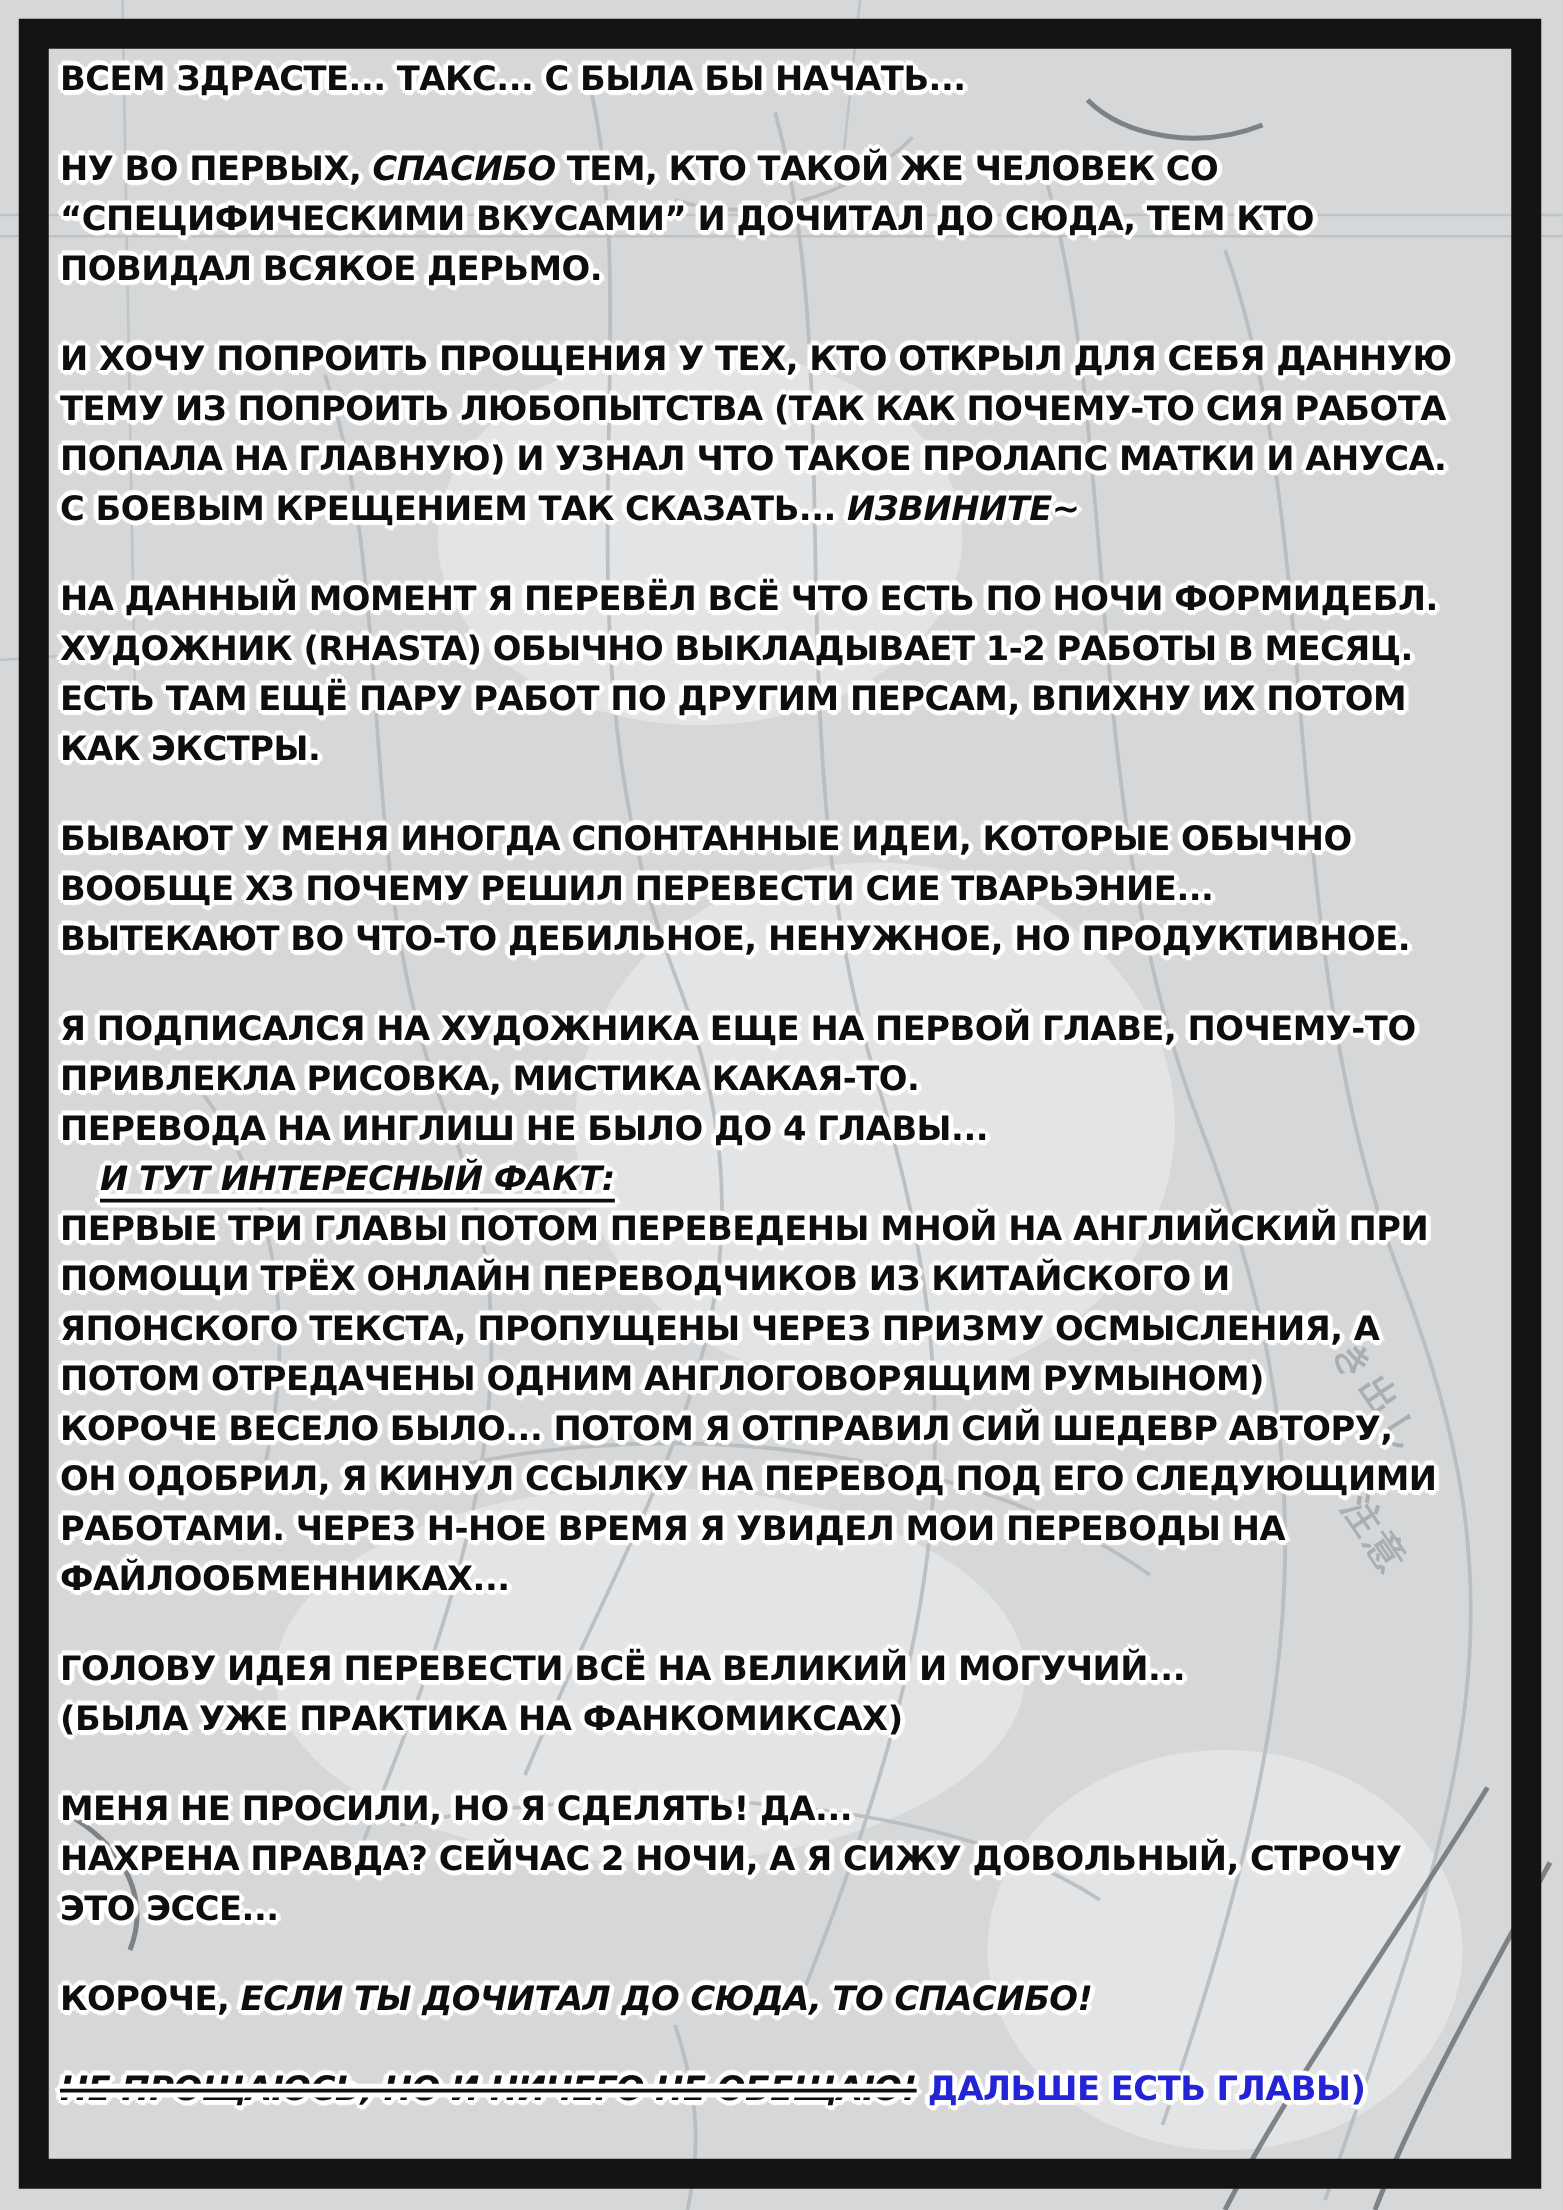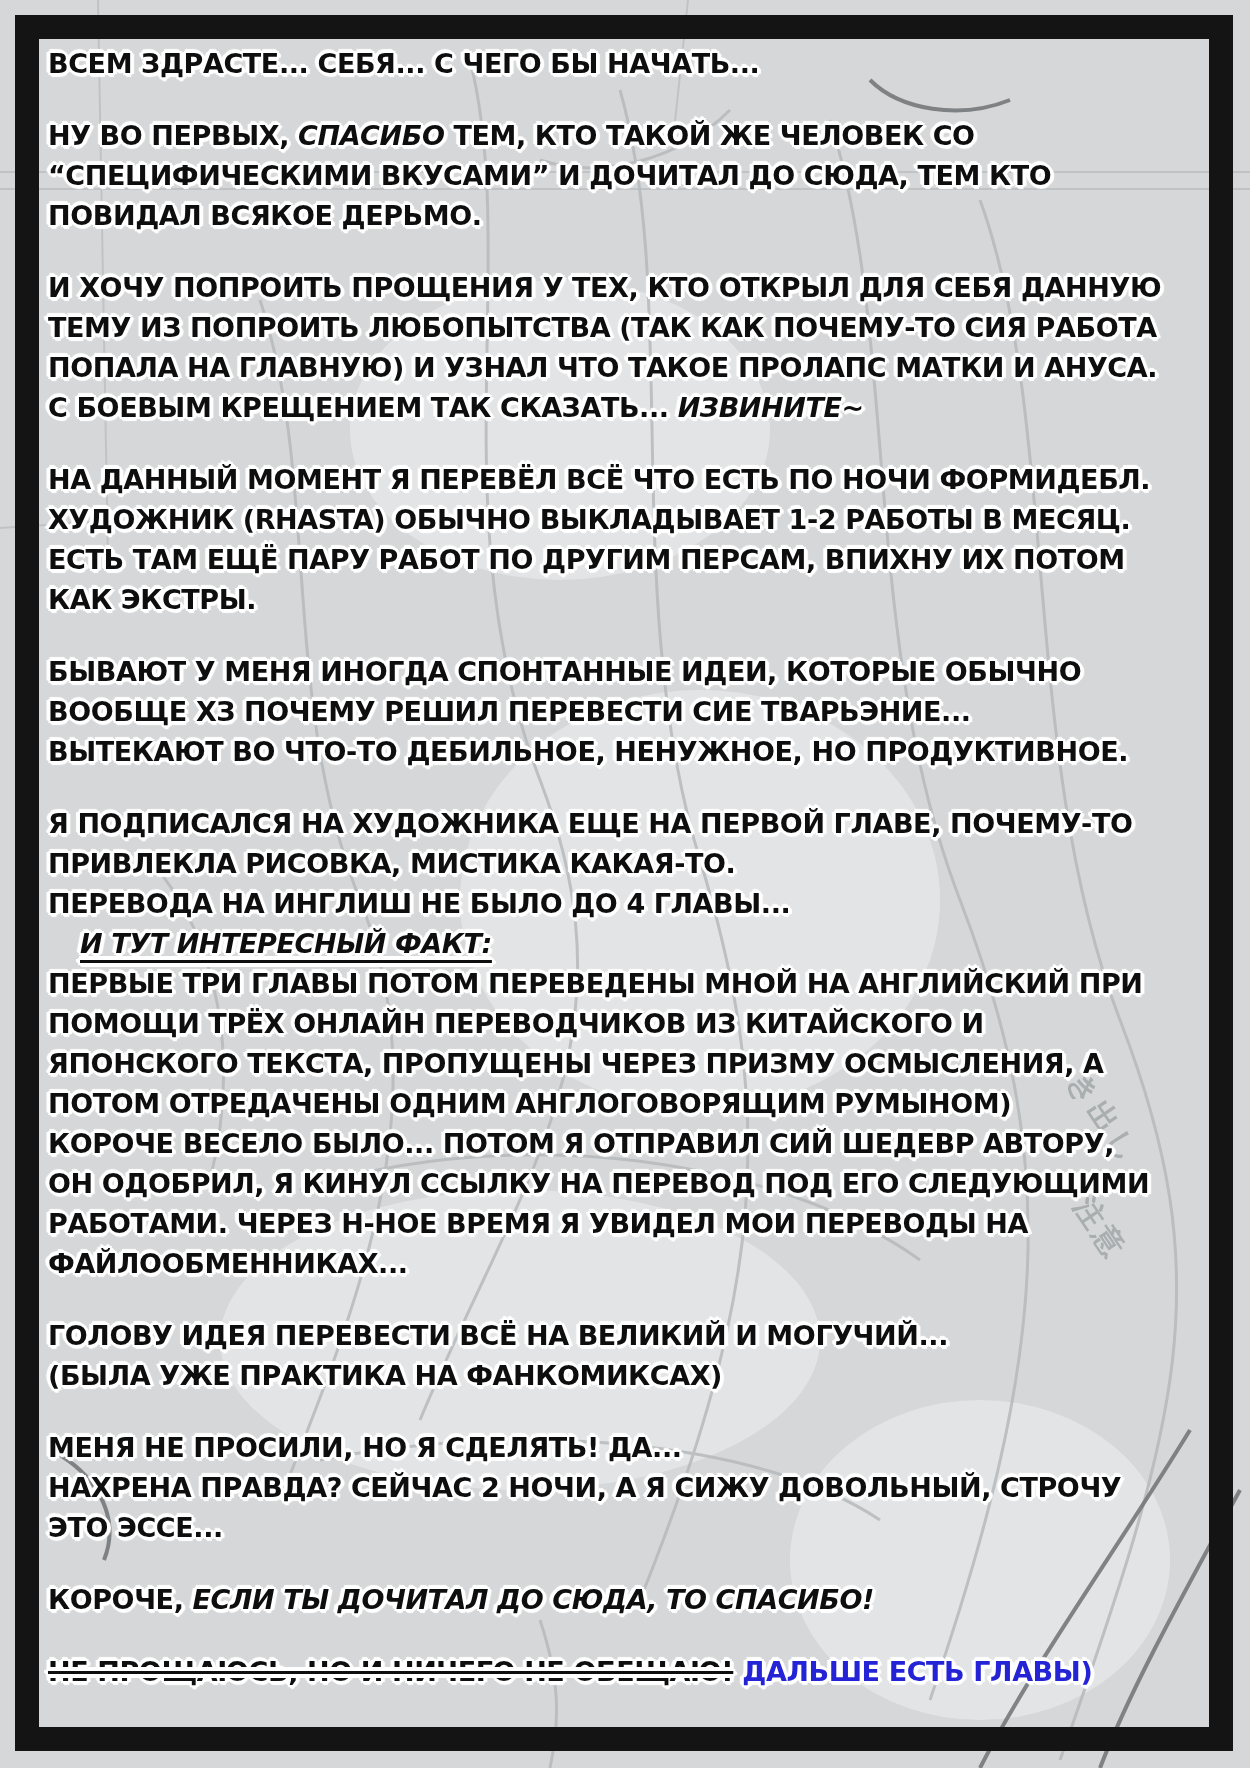--- a/index.html
+++ b/index.html
@@ -36,20 +36,21 @@
   .run.plain{font-style:normal;}
   .run.em{font-style:italic;}
   .run.em-underline{
     font-style:italic;
     text-decoration:underline;
     text-decoration-thickness:3px;
     text-underline-offset:7px;
     margin-left:32px;
   }
   .run.strike{
+    font-style:italic;
     text-decoration:line-through;
     text-decoration-thickness:3px;
     margin-top:13px;
   }
   .run.link-blue{color:var(--blue,#2424d6);}
 </style>
 </head>
 <body>
 
 <div class="sheet" style="background: rgb(213, 215, 216);"></div>
@@ -92,21 +93,21 @@
   </g>
 </svg>
 
 <span class="kanji-note kanji-1">き出し</span>
 <span class="kanji-note kanji-2">注意</span>
 
 <div class="frame"></div>
 
 <div class="note-text">
     <div class="block">
-      <div class="line"><span class="run plain">ВСЕМ ЗДРАСТЕ... СЕБЯ... С ЧЕГО БЫ НАЧАТЬ...</span></div>
+      <div class="line"><span class="run plain">ВСЕМ ЗДРАСТЕ... ТАКС... С БЫЛА БЫ НАЧАТЬ...</span></div>
     </div>
     <div class="block">
       <div class="line"><span class="run plain">НУ ВО ПЕРВЫХ, </span><span class="run em">СПАСИБО</span><span class="run plain"> ТЕМ, КТО ТАКОЙ ЖЕ ЧЕЛОВЕК СО</span></div>
       <div class="line"><span class="run plain">“СПЕЦИФИЧЕСКИМИ ВКУСАМИ” И ДОЧИТАЛ ДО СЮДА, ТЕМ КТО</span></div>
       <div class="line"><span class="run plain">ПОВИДАЛ ВСЯКОЕ ДЕРЬМО.</span></div>
     </div>
     <div class="block">
       <div class="line"><span class="run plain">И ХОЧУ ПОПРОИТЬ ПРОЩЕНИЯ У ТЕХ, КТО ОТКРЫЛ ДЛЯ СЕБЯ ДАННУЮ</span></div>
       <div class="line"><span class="run plain">ТЕМУ ИЗ ПОПРОИТЬ ЛЮБОПЫТСТВА (ТАК КАК ПОЧЕМУ-ТО СИЯ РАБОТА</span></div>
       <div class="line"><span class="run plain">ПОПАЛА НА ГЛАВНУЮ) И УЗНАЛ ЧТО ТАКОЕ ПРОЛАПС МАТКИ И АНУСА.</span></div>

